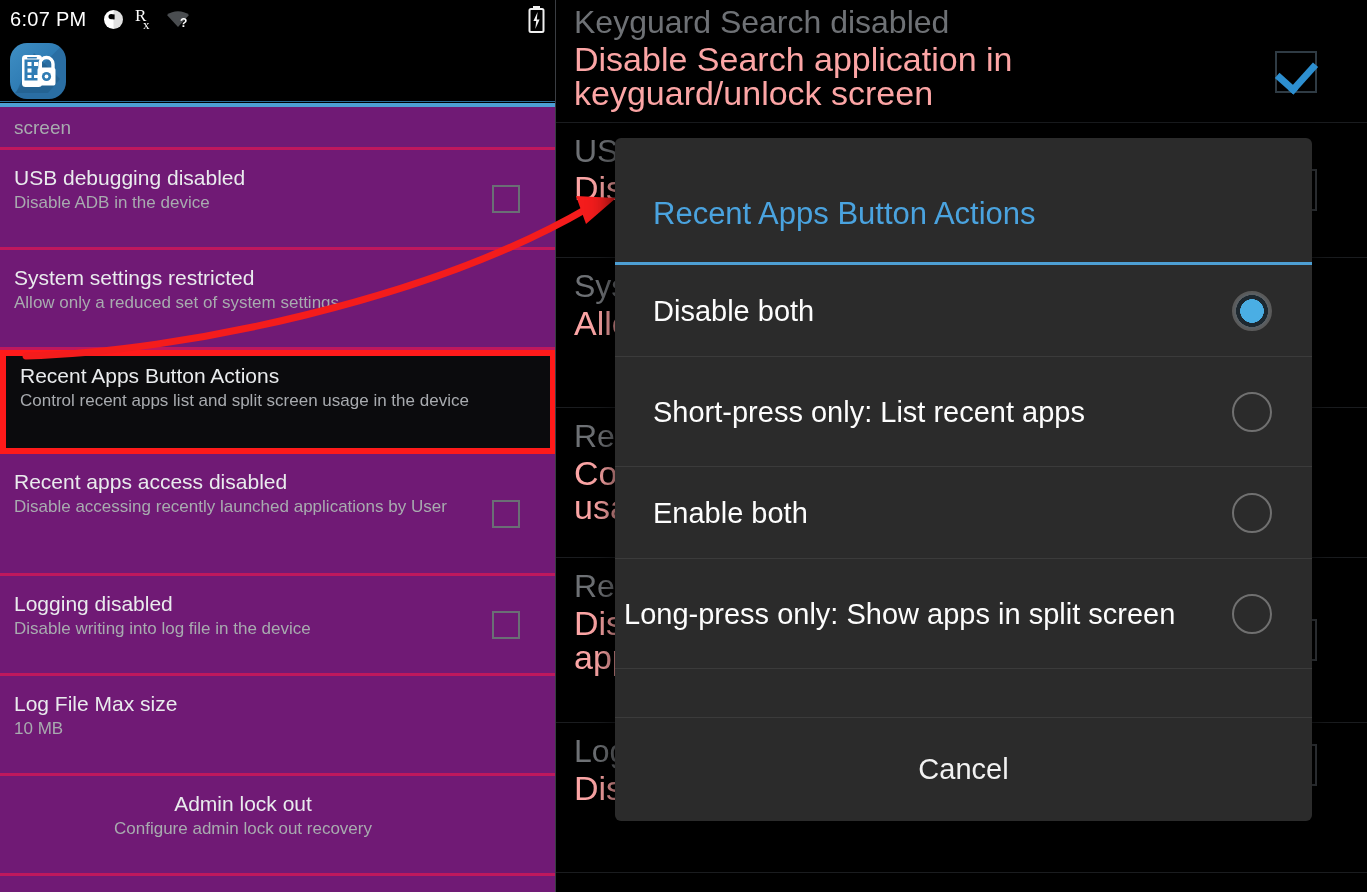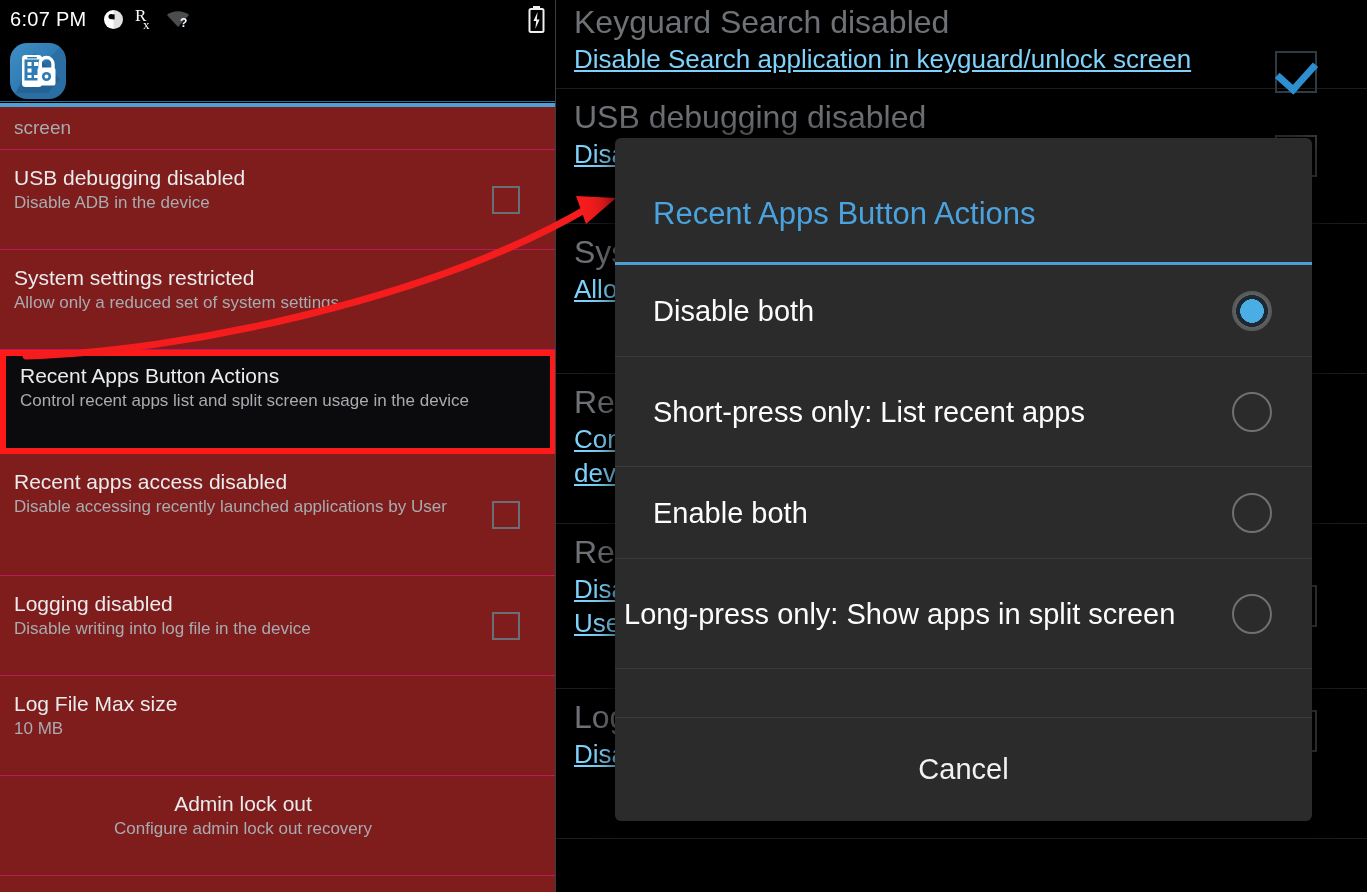--- a/index.html
+++ b/index.html
@@ -7,21 +7,21 @@
     width:1367px; height:892px;
     background:#000;
     font-family:"Liberation Sans", sans-serif;
     overflow:hidden;
   }
   #root { position:relative; width:1367px; height:892px; background:#000; }
 
   
   #left-panel {
     position:absolute; left:0; top:0; width:556px; height:892px;
-    background:#7f1d1d; overflow:hidden; z-index:30;
+    background:#701a75; overflow:hidden; z-index:30;
     border-right:1px solid #3a3d42;
   }
   #status-bar {
     position:relative; height:38px; background:#000;
     display:flex; align-items:center; padding:0 10px;
   }
   #status-clock { color:#fff; font-size:20px; letter-spacing:.3px; }
   .status-icons { display:flex; align-items:center; gap:11px; margin-left:16px; }
   .sb-ico { display:block; }
   #battery-ico { margin-left:auto; }
@@ -35,21 +35,21 @@
     background:linear-gradient(135deg,#3f8fc4 0%,#2f7cb4 48%,#2a6ea3 49%,#2a6ea3 100%);
     position:relative; flex:none; overflow:hidden;
   }
   #app-title { color:#fff; font-size:25px; margin-left:16px; font-weight:400; }
   #appbar-rule { position:absolute; left:0; top:103px; width:556px; height:4px;
     background:#4d9fd4; z-index:5; }
   #appbar-rule::before { content:""; position:absolute; left:0; top:-2px; width:100%; height:1px; background:#2a6c96; }
 
   #list-scroll { position:absolute; top:107px; left:0; width:556px; height:785px; }
 
-  .row { position:relative; padding:9px 14px 11px 14px; border-bottom:1px solid #be185d; }
+  .row { position:relative; padding:9px 14px 11px 14px; border-bottom:3px solid #be185d; }
   .row .title { color:#e9ebed; font-size:21px; line-height:27px; }
   .row .summary { color:#a8abaf; font-size:17px; line-height:22px; padding-top:1px; }
   .row.partial { padding-top:0; }
   .row .text { padding-right:70px; }
   .cb {
     position:absolute; right:36px; top:50%; transform:translateY(-50%);
     width:28px; height:28px; border:2px solid #6a6f75; background:transparent;
   }
 
   
@@ -63,21 +63,21 @@
   #red-arrow { position:absolute; left:0; top:0; width:1367px; height:892px;
     z-index:60; pointer-events:none; }
 
   
   #right-bg {
     position:absolute; left:556px; top:0; width:811px; height:892px;
     background:#000; overflow:hidden; z-index:5;
   }
   .bgrow { position:relative; padding:8px 18px 12px 18px; border-bottom:1px solid #1a1c1f; }
   .bgrow .title { color:#6e7175; font-size:32px; line-height:40px; }
-  .bgrow .summary { color:#7dd3fc; font-size:26px; line-height:34px;text-decoration:underline; }
+  .bgrow .summary { color:#fca5a5; font-size:34px; line-height:34px; }
   .bgrow .text { padding-right:120px; }
   .bgcb {
     position:absolute; right:50px; top:50%; transform:translateY(-50%);
     width:42px; height:42px; border:2px solid #3c4045; background:transparent;
   }
   .bgcb.checked { border-color:#2f3b44; }
   .bgcb.checked::after {
     content:""; position:absolute; left:7px; top:1px; width:18px; height:30px;
     border:solid #2d8fd0; border-width:0 7px 7px 0; transform:rotate(42deg);
   }

